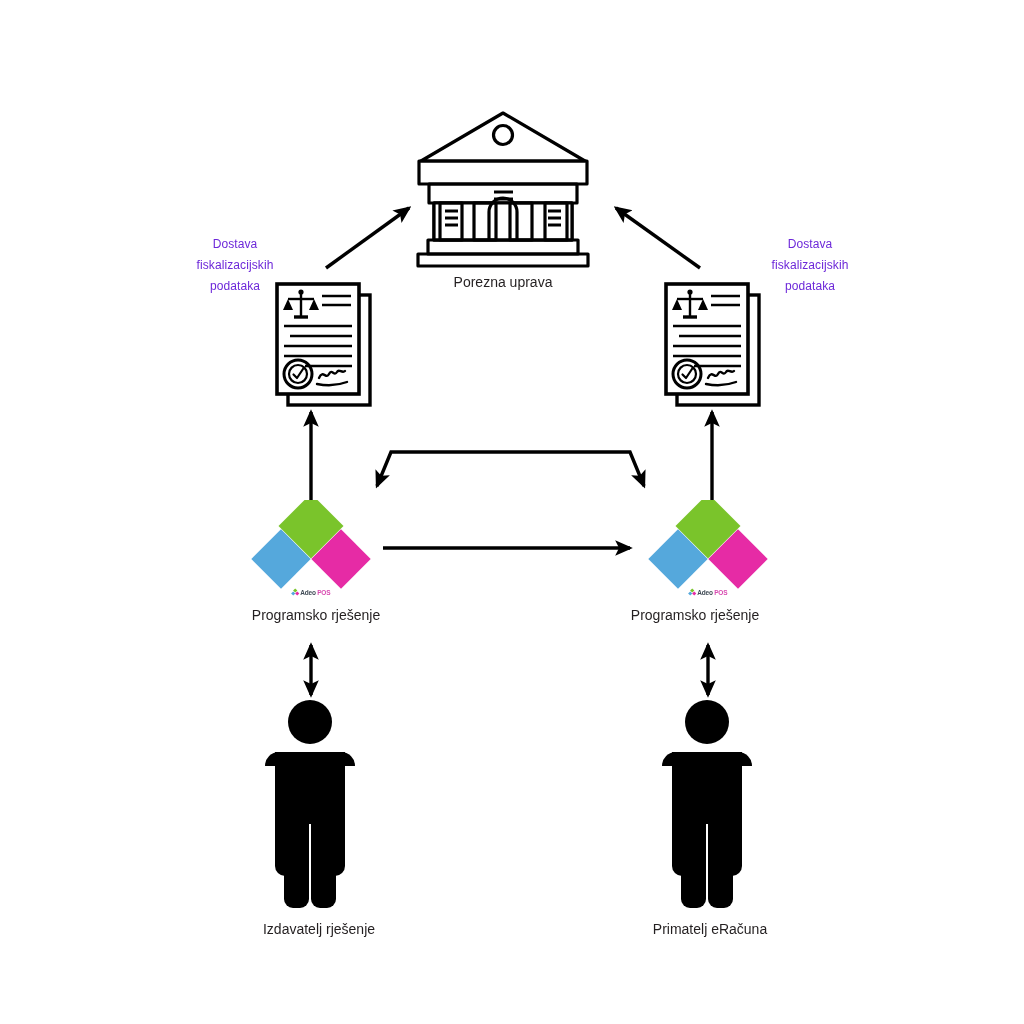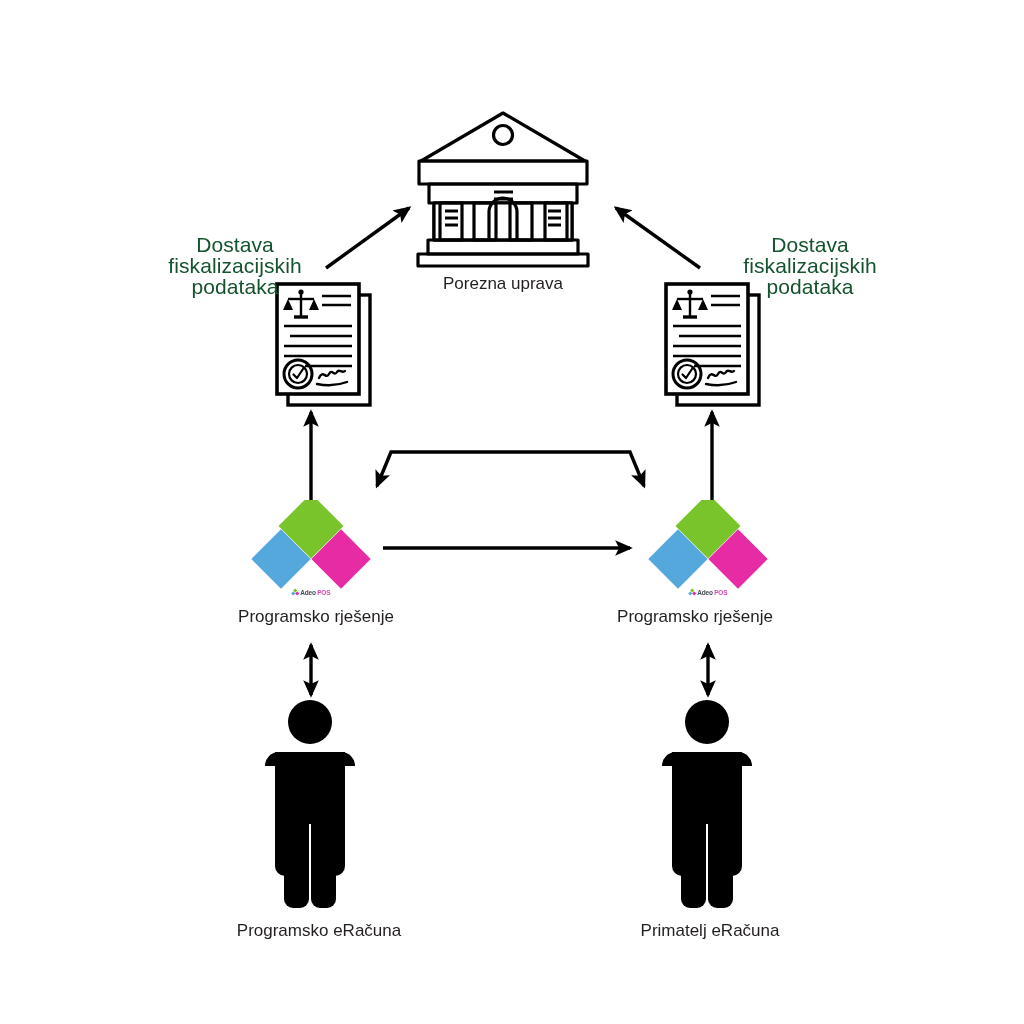--- a/index.html
+++ b/index.html
@@ -17,32 +17,32 @@
   }
   .svg-layer {
     position: absolute;
     left: 0;
     top: 0;
     width: 1024px;
     height: 1024px;
   }
   .label {
     position: absolute;
-    color: #14532d;
-    font-size: 21px;
+    color: #6d28d9;
+    font-size: 12px;
     line-height: 21px;
     text-align: center;
     white-space: pre-line;
     letter-spacing: 0.1px;
   }
   .label-center { transform: translateX(-50%); }
   .node-caption {
     position: absolute;
     color: #231f20;
-    font-size: 17px;
+    font-size: 14px;
     text-align: center;
     transform: translateX(-50%);
     white-space: nowrap;
   }
   .logo-wrap {
     position: absolute;
     width: 120px;
     height: 98px;
   }
   .logo-word {
@@ -260,17 +260,17 @@
   <div class="label label-center" style="left:810px; top:234px; width:180px;">Dostava
 fiskalizacijskih
 podataka</div>
 
 
 
   <div class="node-caption" style="left:316px; top:607px;">Programsko rješenje</div>
 
   <div class="node-caption" style="left:695px; top:607px;">Programsko rješenje</div>
 
-  <div class="node-caption" style="left:319px; top:921px;">Programsko eRačuna</div>
+  <div class="node-caption" style="left:319px; top:921px;">Izdavatelj rješenje</div>
 
   <div class="node-caption" style="left:710px; top:921px;text-align:right;">Primatelj eRačuna</div>
 
 </div>
 
 </body></html>

